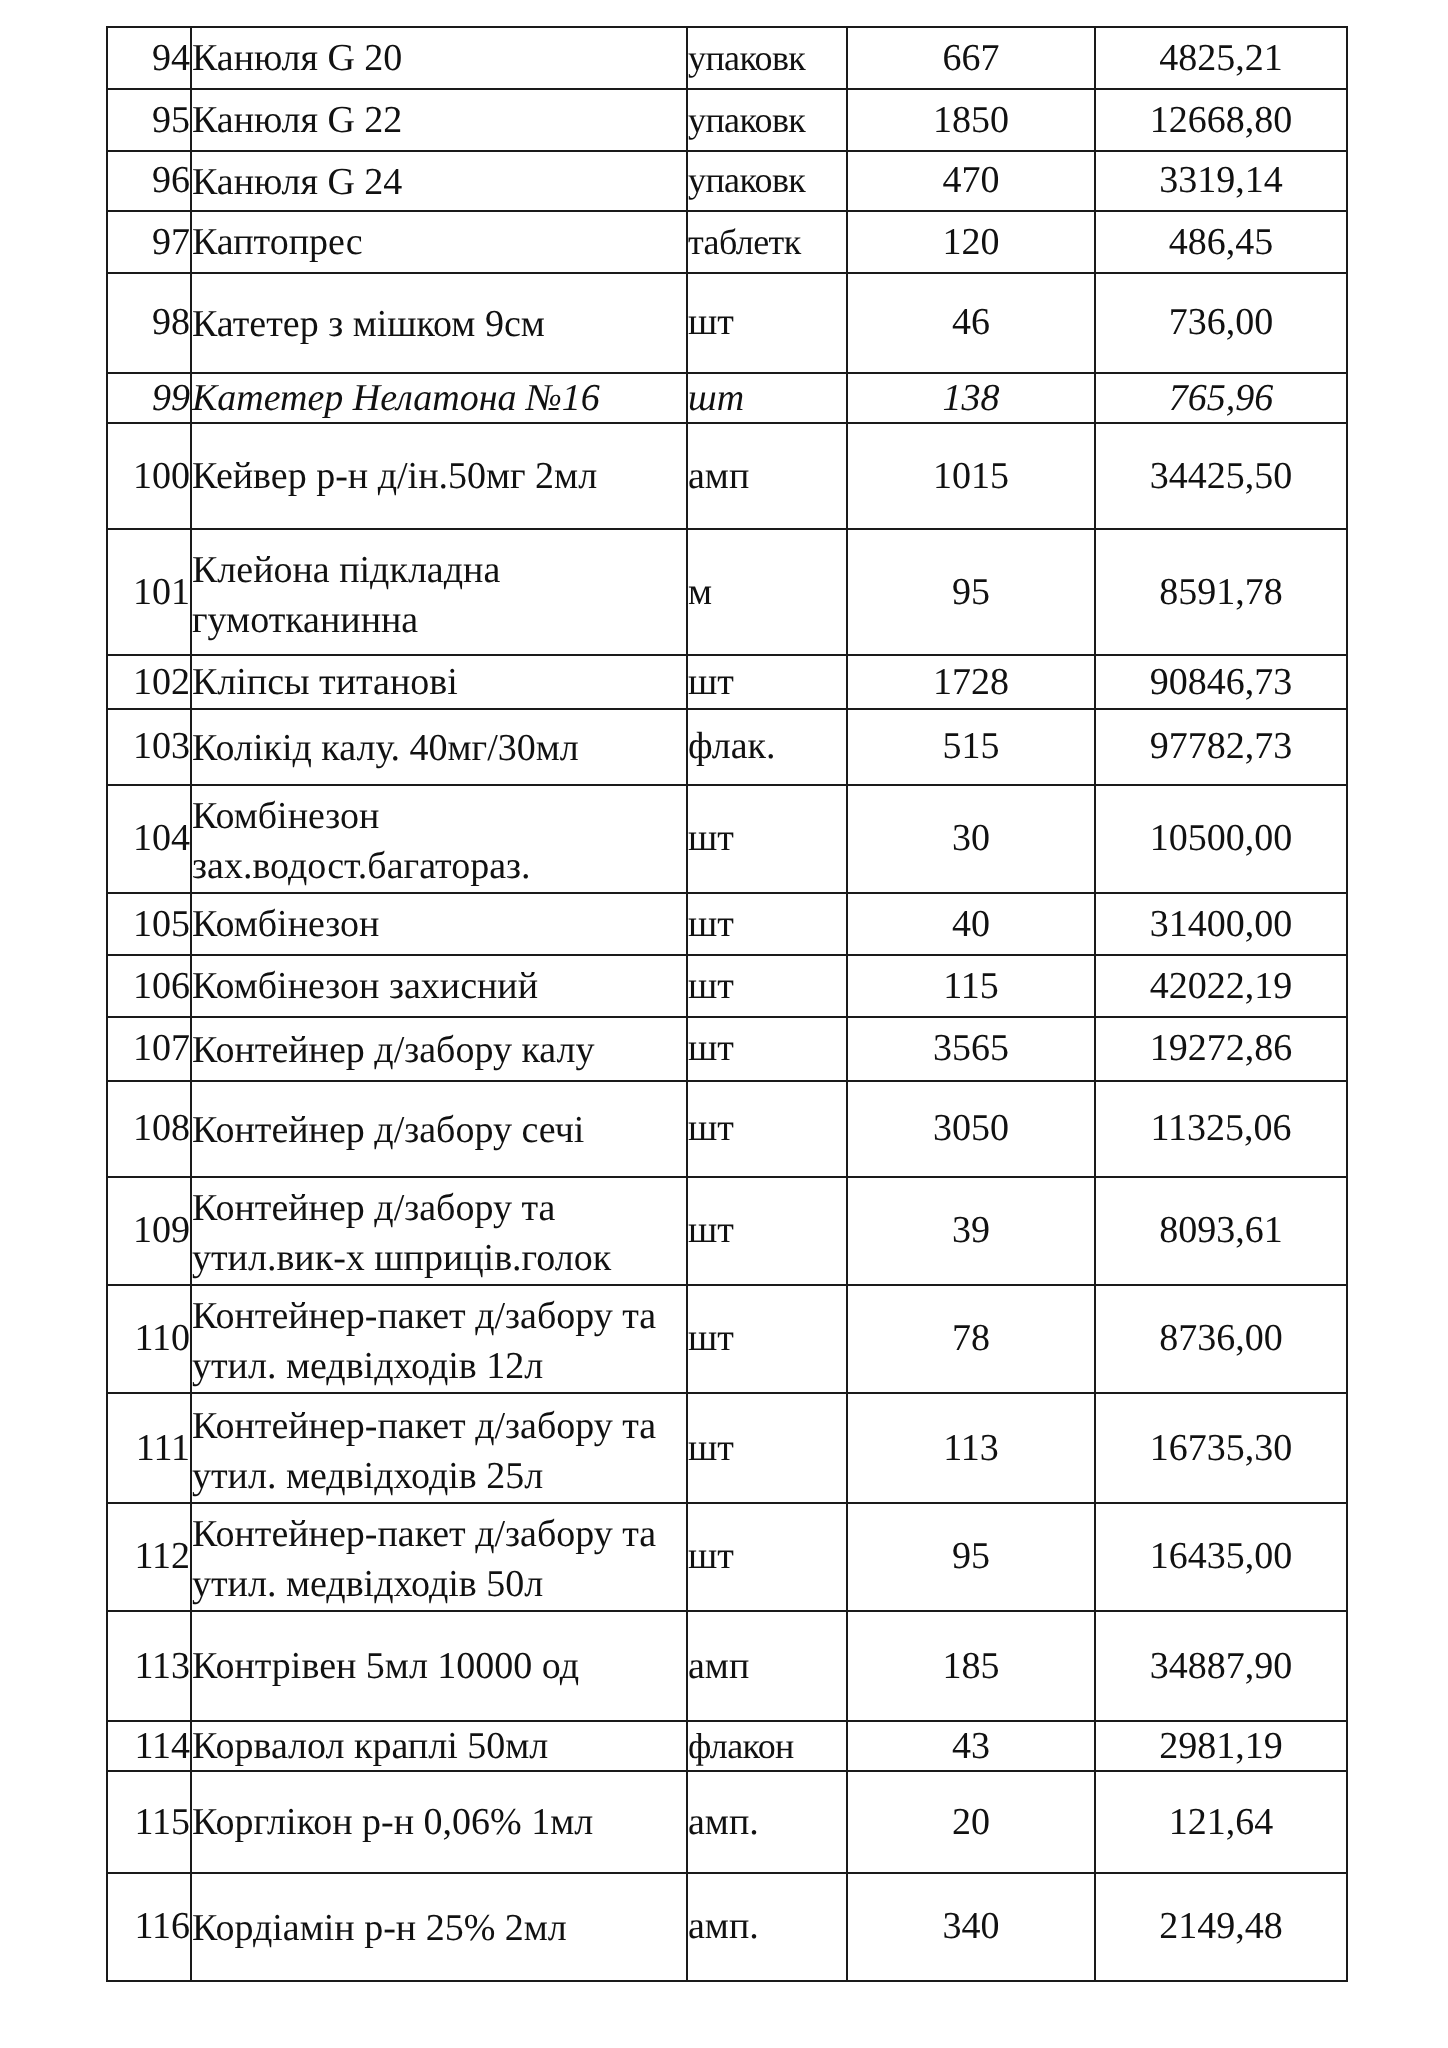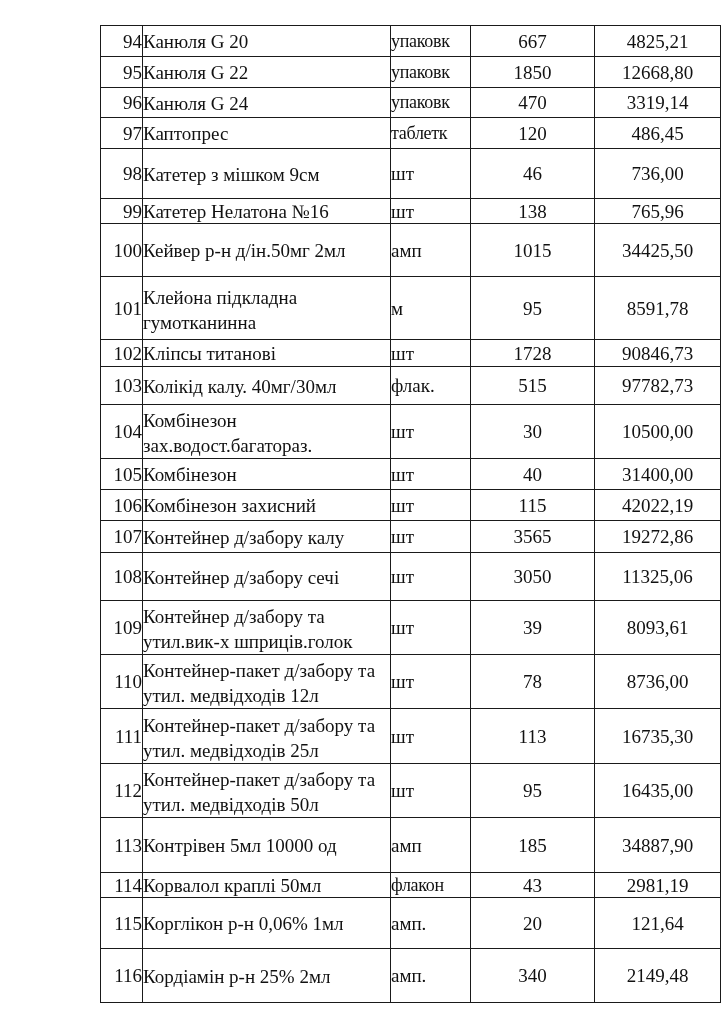--- a/index.html
+++ b/index.html
@@ -1,19 +1,19 @@
 <!DOCTYPE html>
 <html><head>
 <meta charset="utf-8">
 <style>
   html, body { margin: 0; padding: 0; background: #ffffff; }
   body { width: 724px; height: 1024px; position: relative; overflow: hidden;
          font-family: "Liberation Serif", serif; color: #111; }
-  table.inv { position: absolute; left: 53px; top: 25px; border-collapse: collapse;
-              table-layout: fixed; width: 617px; margin-left: 47px; }
+  table.inv { position: absolute; left: 53px; top: 13px; border-collapse: collapse;
+              table-layout: fixed; width: 617px; }
   table.inv td { border: 1.5px solid #1a1a1a; padding: 0; font-size: 19px; line-height: 23px;
                  vertical-align: middle; }
   td.num { width: 41px; text-align: right; padding-right: 1px; }
   td.name { width: 247px; text-align: left; padding-left: 2px; vertical-align: top; }
   td.name.single { vertical-align: middle; }
   td.unit { width: 79px; }
   td.qty { width: 123px; text-align: center; }
   td.sum { width: 125px; text-align: center; }
   td.name span { display: block; padding-top: 1px; }
   td.name.wrap span { line-height: 25px; padding-top: 3px; }
@@ -62,21 +62,21 @@
   </tr>
       <tr style="height: 50px;">
     <td class="num">98</td>
     <td class="name">
           <span>Катетер з мішком 9см</span>
         </td>
     <td class="unit">шт</td>
     <td class="qty">46</td>
     <td class="sum">736,00</td>
   </tr>
-      <tr style="height: 25px;">
+      <tr style="height: 25px; font-style: italic;">
     <td class="num">99</td>
     <td class="name single">
           <span>Катетер Нелатона №16</span>
         </td>
     <td class="unit">шт</td>
     <td class="qty">138</td>
     <td class="sum">765,96</td>
   </tr>
       <tr style="height: 53px;">
     <td class="num">100</td>

